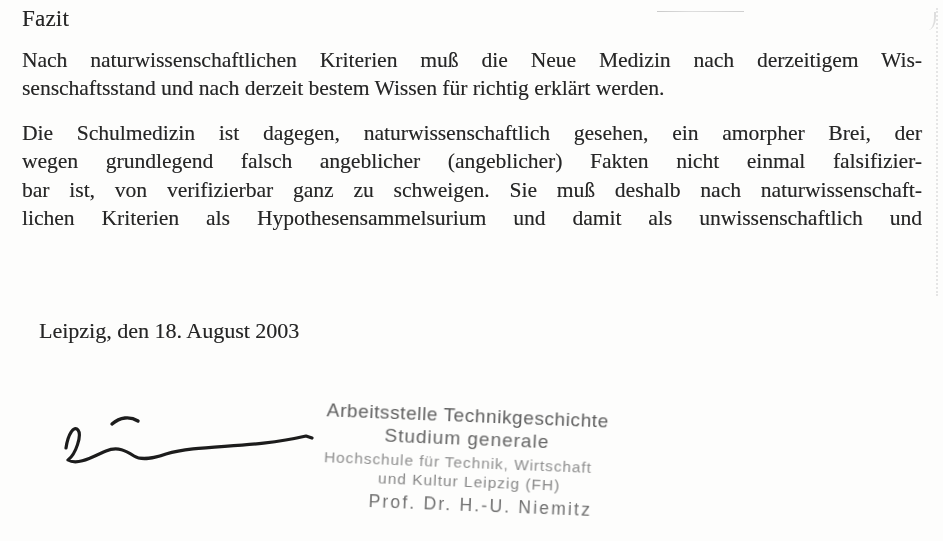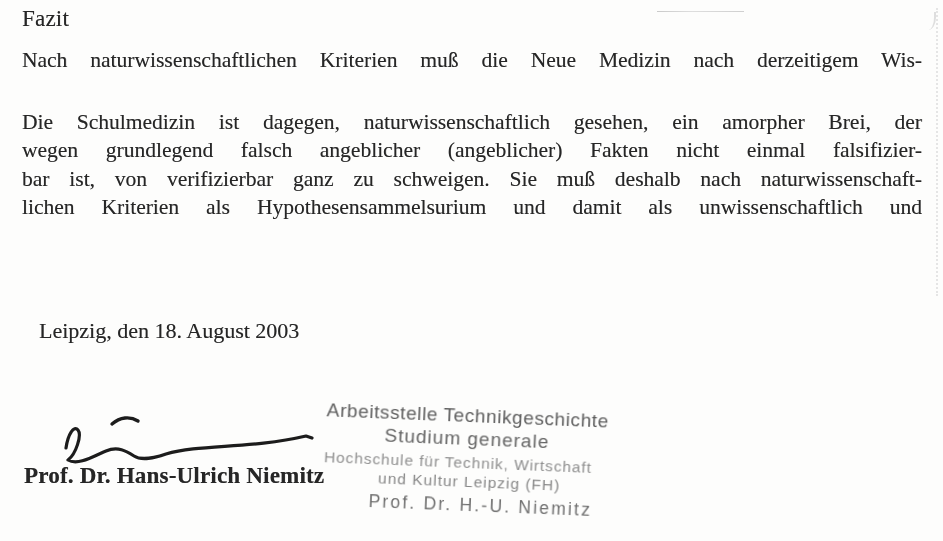--- a/index.html
+++ b/index.html
@@ -26,21 +26,21 @@
   .para .line{
     height:28.4px;line-height:28.4px;
     white-space:nowrap;
   }
   .para .line.just{
     text-align:justify;
     text-align-last:justify;
     white-space:normal;
   }
   .p1{top:46px;}
-  .p2{top:108px;}
+  .p2{top:119px;}
   .dateline{
     position:absolute;left:39px;top:318px;
     font-size:22px;
     text-shadow:0.3px 0.3px 0.4px rgba(40,40,40,0.4);
   }
   .signature-svg{position:absolute;left:50px;top:404px;}
   .signed-name{
     position:absolute;left:24px;top:463px;
     font-size:23px;font-weight:bold;
     letter-spacing:0.2px;
@@ -78,39 +78,39 @@
 </style>
 </head>
 <body>
 
 <div class="page">
 
   <h1 class="heading">Fazit</h1>
 
   <div class="para p1">
     <div class="line just">Nach naturwissenschaftlichen Kriterien muß die Neue Medizin nach derzeitigem Wis-</div>
+    <div class="line">senschaftsstand und nach derzeit bestem Wissen für richtig erklärt werden.</div>
   </div>
 
   <div class="para p2">
     <div class="line just">Die Schulmedizin ist dagegen, naturwissenschaftlich gesehen, ein amorpher Brei, der</div>
     <div class="line just">wegen grundlegend falsch angeblicher (angeblicher) Fakten nicht einmal falsifizier-</div>
     <div class="line just">bar ist, von verifizierbar ganz zu schweigen. Sie muß deshalb nach naturwissenschaft-</div>
     <div class="line just">lichen Kriterien als Hypothesensammelsurium und damit als unwissenschaftlich und</div>
   </div>
 
   <div class="dateline">Leipzig, den 18. August 2003</div>
 
   <svg class="signature-svg" width="280" height="70" viewBox="0 0 280 70" aria-hidden="true">
     <path d="M 62,20 C 70,13 80,12 88,17" fill="none" stroke="#1c1c1c" stroke-width="3.4" stroke-linecap="round"></path>
     <path d="M 16,44 C 18,30 24,21 28,26 C 32,31 26,50 18,56
              C 28,62 44,52 56,47 C 68,42 76,47 84,52
              C 92,57 104,54 116,50 C 150,40 200,45 256,32 L 262,34" fill="none" stroke="#1c1c1c" stroke-width="3.2" stroke-linecap="round" stroke-linejoin="round"></path>
   </svg>
 
-  <div class="signed-name">Prof. Dr. Hans-Ulrich Niemitz</div>
 
   <div class="stamp">
     <div class="s1">Arbeitsstelle Technikgeschichte</div>
     <div class="s2">Studium generale</div>
     <div class="s3">Hochschule für Technik, Wirtschaft</div>
     <div class="s4">und Kultur Leipzig (FH)</div>
     <div class="s5">Prof. Dr. H.-U. Niemitz</div>
   </div>
 
   <div class="scratch-mark"></div>

